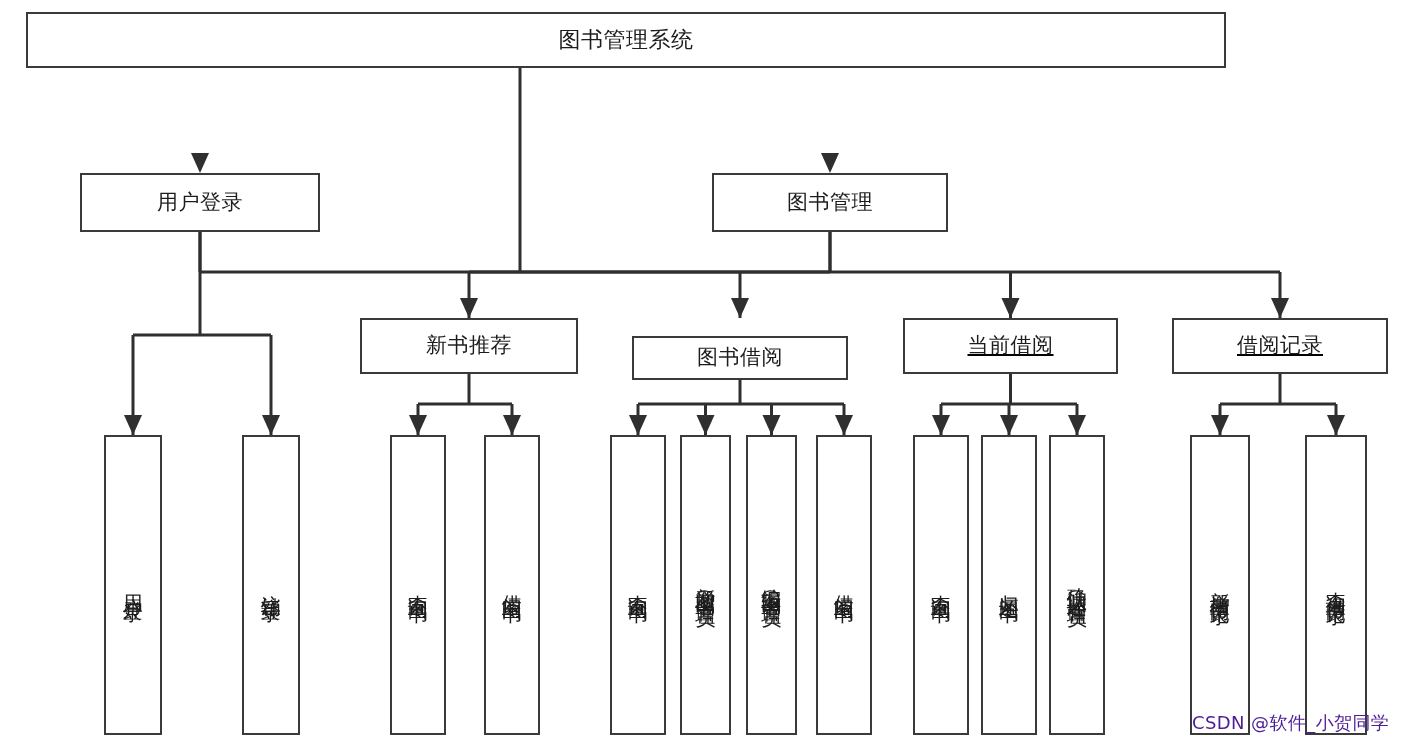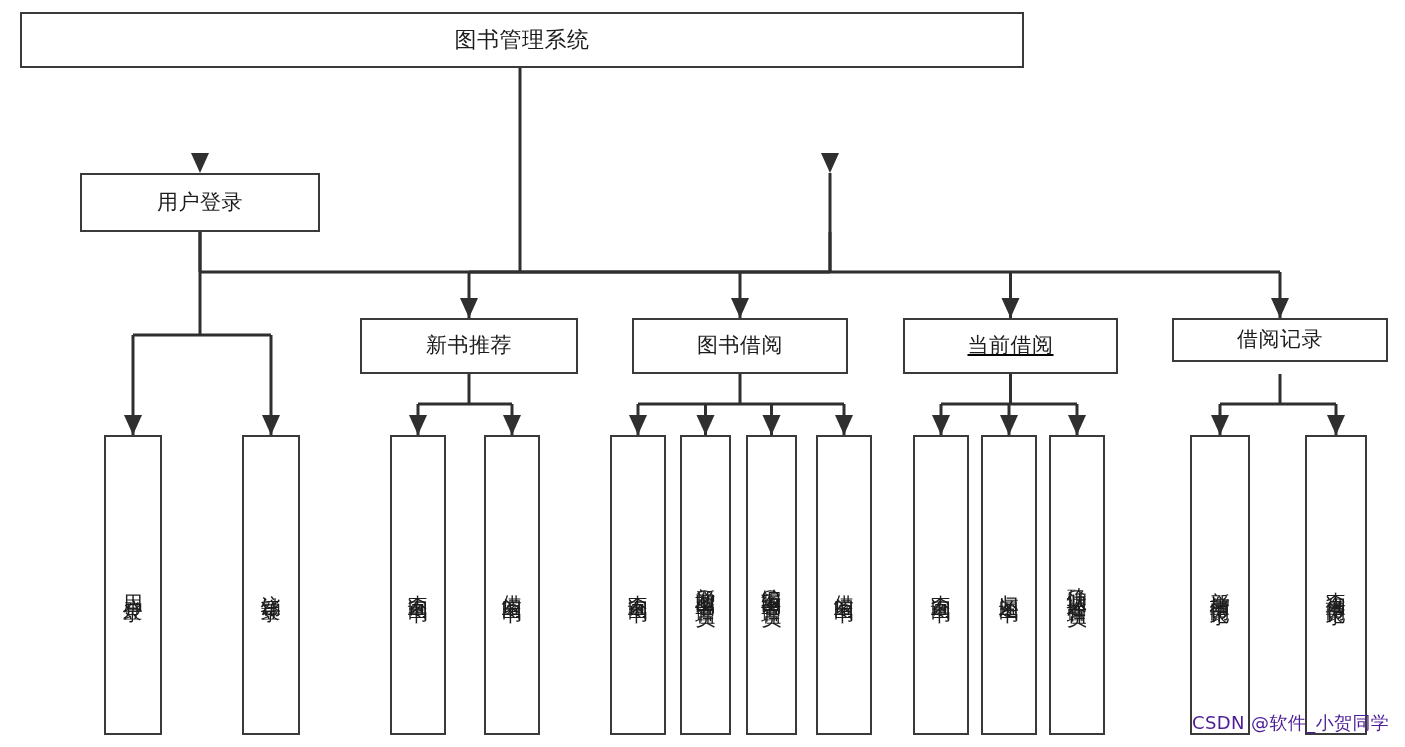--- a/index.html
+++ b/index.html
@@ -115,38 +115,41 @@
       <line x1="1077" y1="404" x2="1077" y2="435" stroke="#2f2f2f" stroke-width="3"></line>
       <polygon points="1068,415 1086,415 1077,435" fill="#2f2f2f"></polygon>
       <line x1="1280" y1="374" x2="1280" y2="404" stroke="#2f2f2f" stroke-width="3"></line>
       <line x1="1220" y1="404" x2="1336" y2="404" stroke="#2f2f2f" stroke-width="3"></line>
       <line x1="1220" y1="404" x2="1220" y2="435" stroke="#2f2f2f" stroke-width="3"></line>
       <polygon points="1211,415 1229,415 1220,435" fill="#2f2f2f"></polygon>
       <line x1="1336" y1="404" x2="1336" y2="435" stroke="#2f2f2f" stroke-width="3"></line>
       <polygon points="1327,415 1345,415 1336,435" fill="#2f2f2f"></polygon>
     </svg>
 
-  <div class="node root" style="left: 20px; top: 12px; width: 1004px; height: 56px;">
+  <div class="node root" style="left: 26px; top: 12px; width: 1200px; height: 56px;">
     <span class="node-label">图书管理系统</span>
   </div>
 
   <div class="node" style="left: 80px; top: 173px; width: 240px; height: 59px;">
     <span class="node-label">用户登录</span>
   </div>
+  <div class="node" style="left: 712px; top: 173px; width: 236px; height: 59px;">
+    <span class="node-label">图书管理</span>
+  </div>
 
   <div class="node" style="left: 360px; top: 318px; width: 218px; height: 56px;">
     <span class="node-label">新书推荐</span>
   </div>
-  <div class="node" style="left: 632px; top: 318px; width: 216px; height: 56px;">
+  <div class="node" style="left: 632px; top: 336px; width: 216px; height: 44px;">
     <span class="node-label">图书借阅</span>
   </div>
   <div class="node" style="left: 903px; top: 318px; width: 215px; height: 56px; text-decoration: underline;">
     <span class="node-label">当前借阅</span>
   </div>
-  <div class="node" style="left: 1172px; top: 318px; width: 216px; height: 44px;">
+  <div class="node" style="left: 1172px; top: 318px; width: 216px; height: 56px; text-decoration: underline;">
     <span class="node-label">借阅记录</span>
   </div>
 
   <div class="node vertical" style="left: 104px; top: 435px; width: 58px; height: 300px;">
     <span class="node-label">用户登录</span>
   </div>
   <div class="node vertical" style="left: 242px; top: 435px; width: 58px; height: 300px;">
     <span class="node-label">注销登录</span>
   </div>
 

